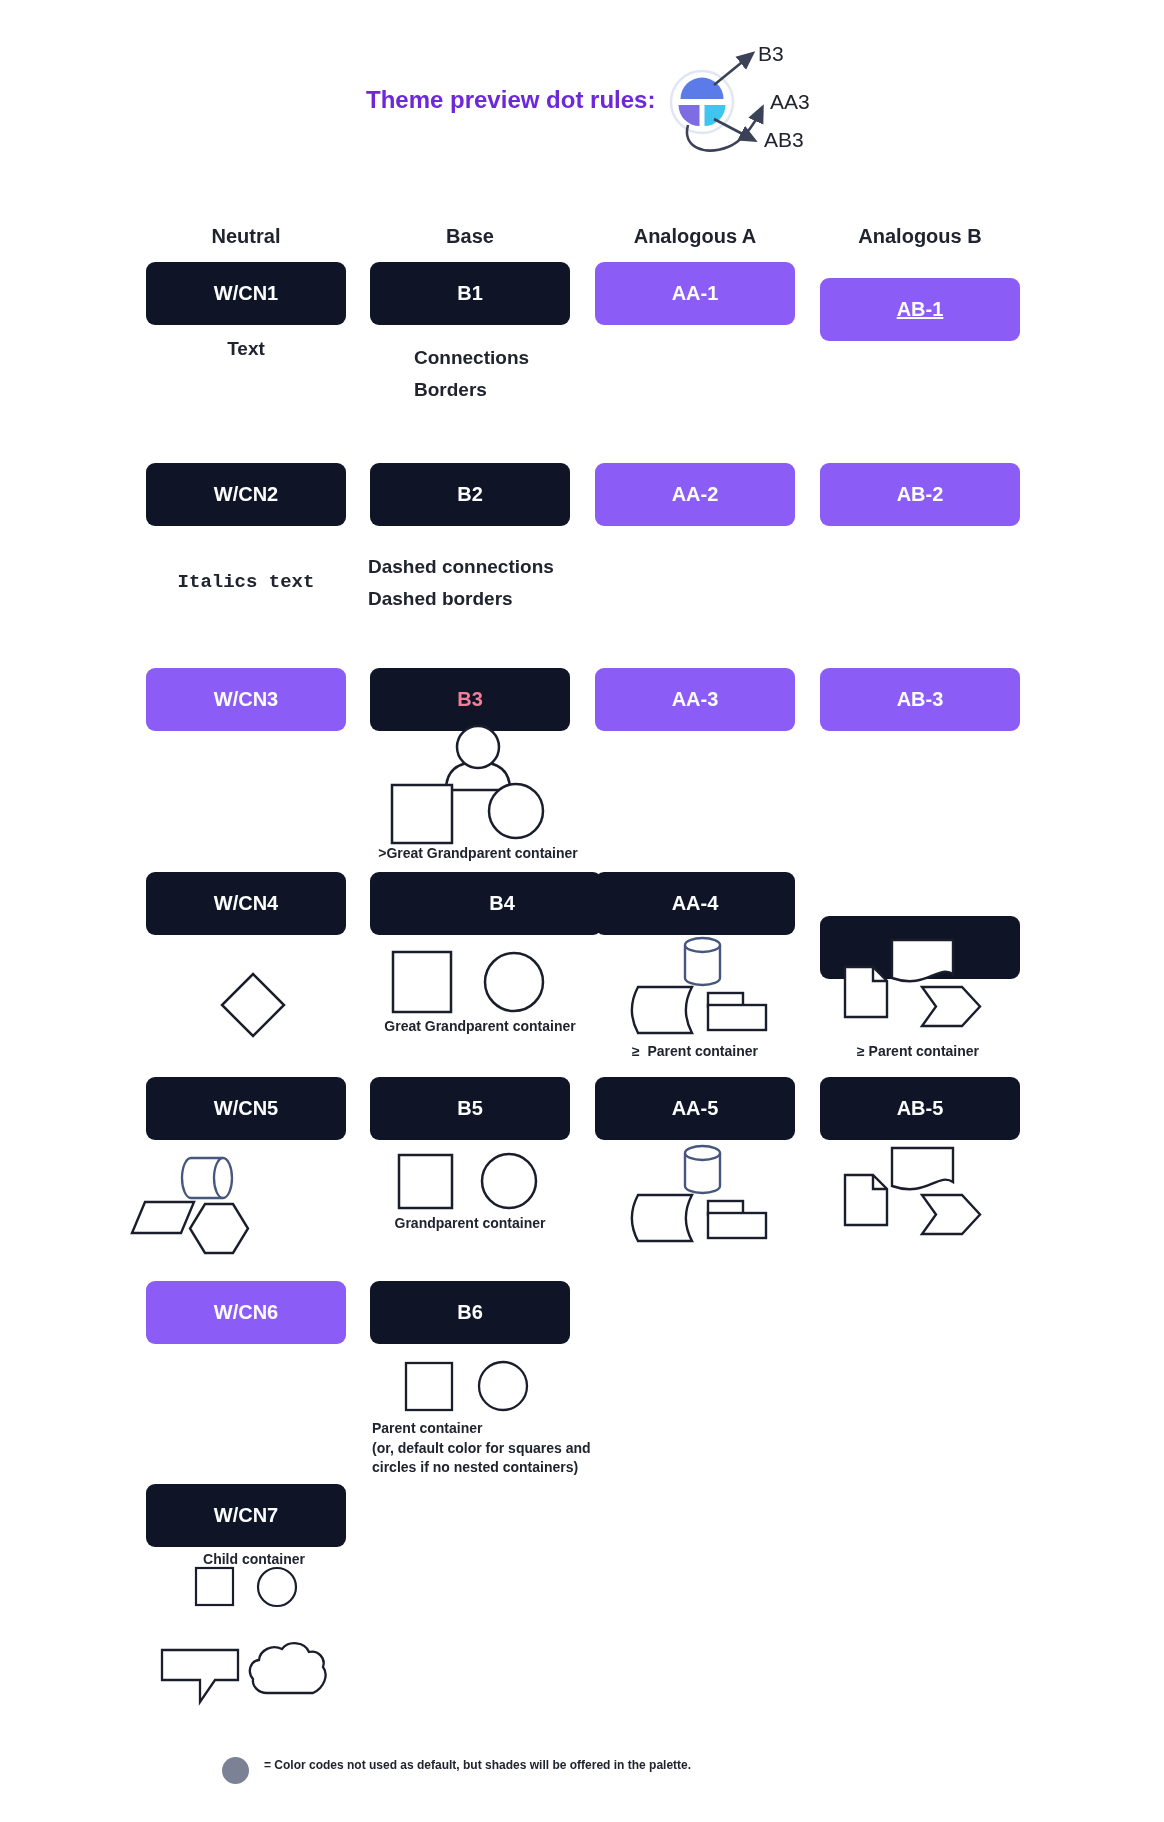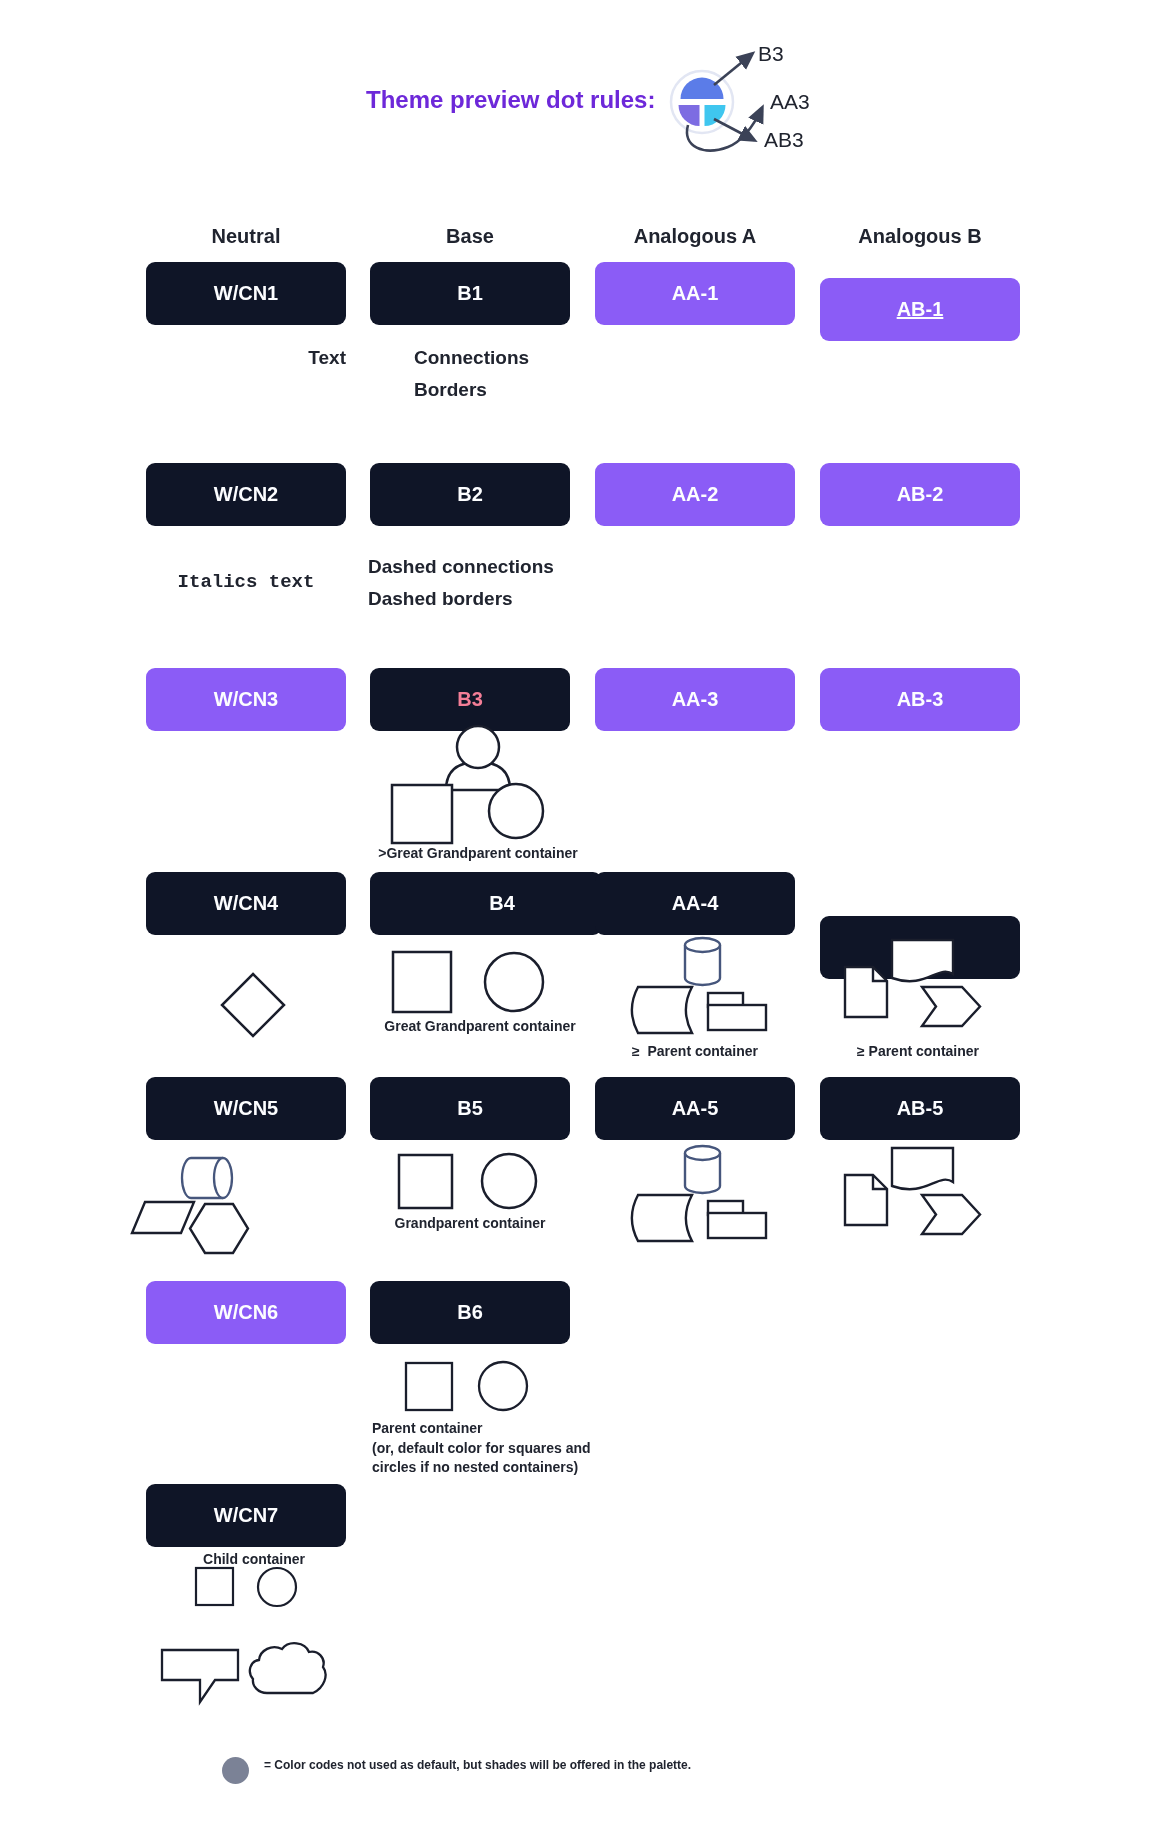--- a/index.html
+++ b/index.html
@@ -56,21 +56,21 @@
     </div>
   <div class="sw dark" style="left:370px;top:262px;">
       <span>B1</span>
     </div>
   <div class="sw gray" style="left:595px;top:262px;">
       <span>AA-1</span>
     </div>
   <div class="sw gray" style="left:820px;top:278px;text-decoration:underline;">
       <span>AB-1</span>
     </div>
-  <div class="cap lg ctr" style="left:146px;top:347px;width:200px;text-align:right;">Text</div>
+  <div class="cap lg ctr" style="left:146px;top:338px;width:200px;">Text</div>
   <div class="cap lg" style="left:414px;top:347px;">Connections</div>
   <div class="cap lg" style="left:414px;top:379px;">Borders</div>
 
   <div class="sw dark" style="left:146px;top:463px;">
       <span>W/CN2</span>
     </div>
   <div class="sw dark" style="left:370px;top:463px;">
       <span>B2</span>
     </div>
   <div class="sw gray" style="left:595px;top:463px;">

